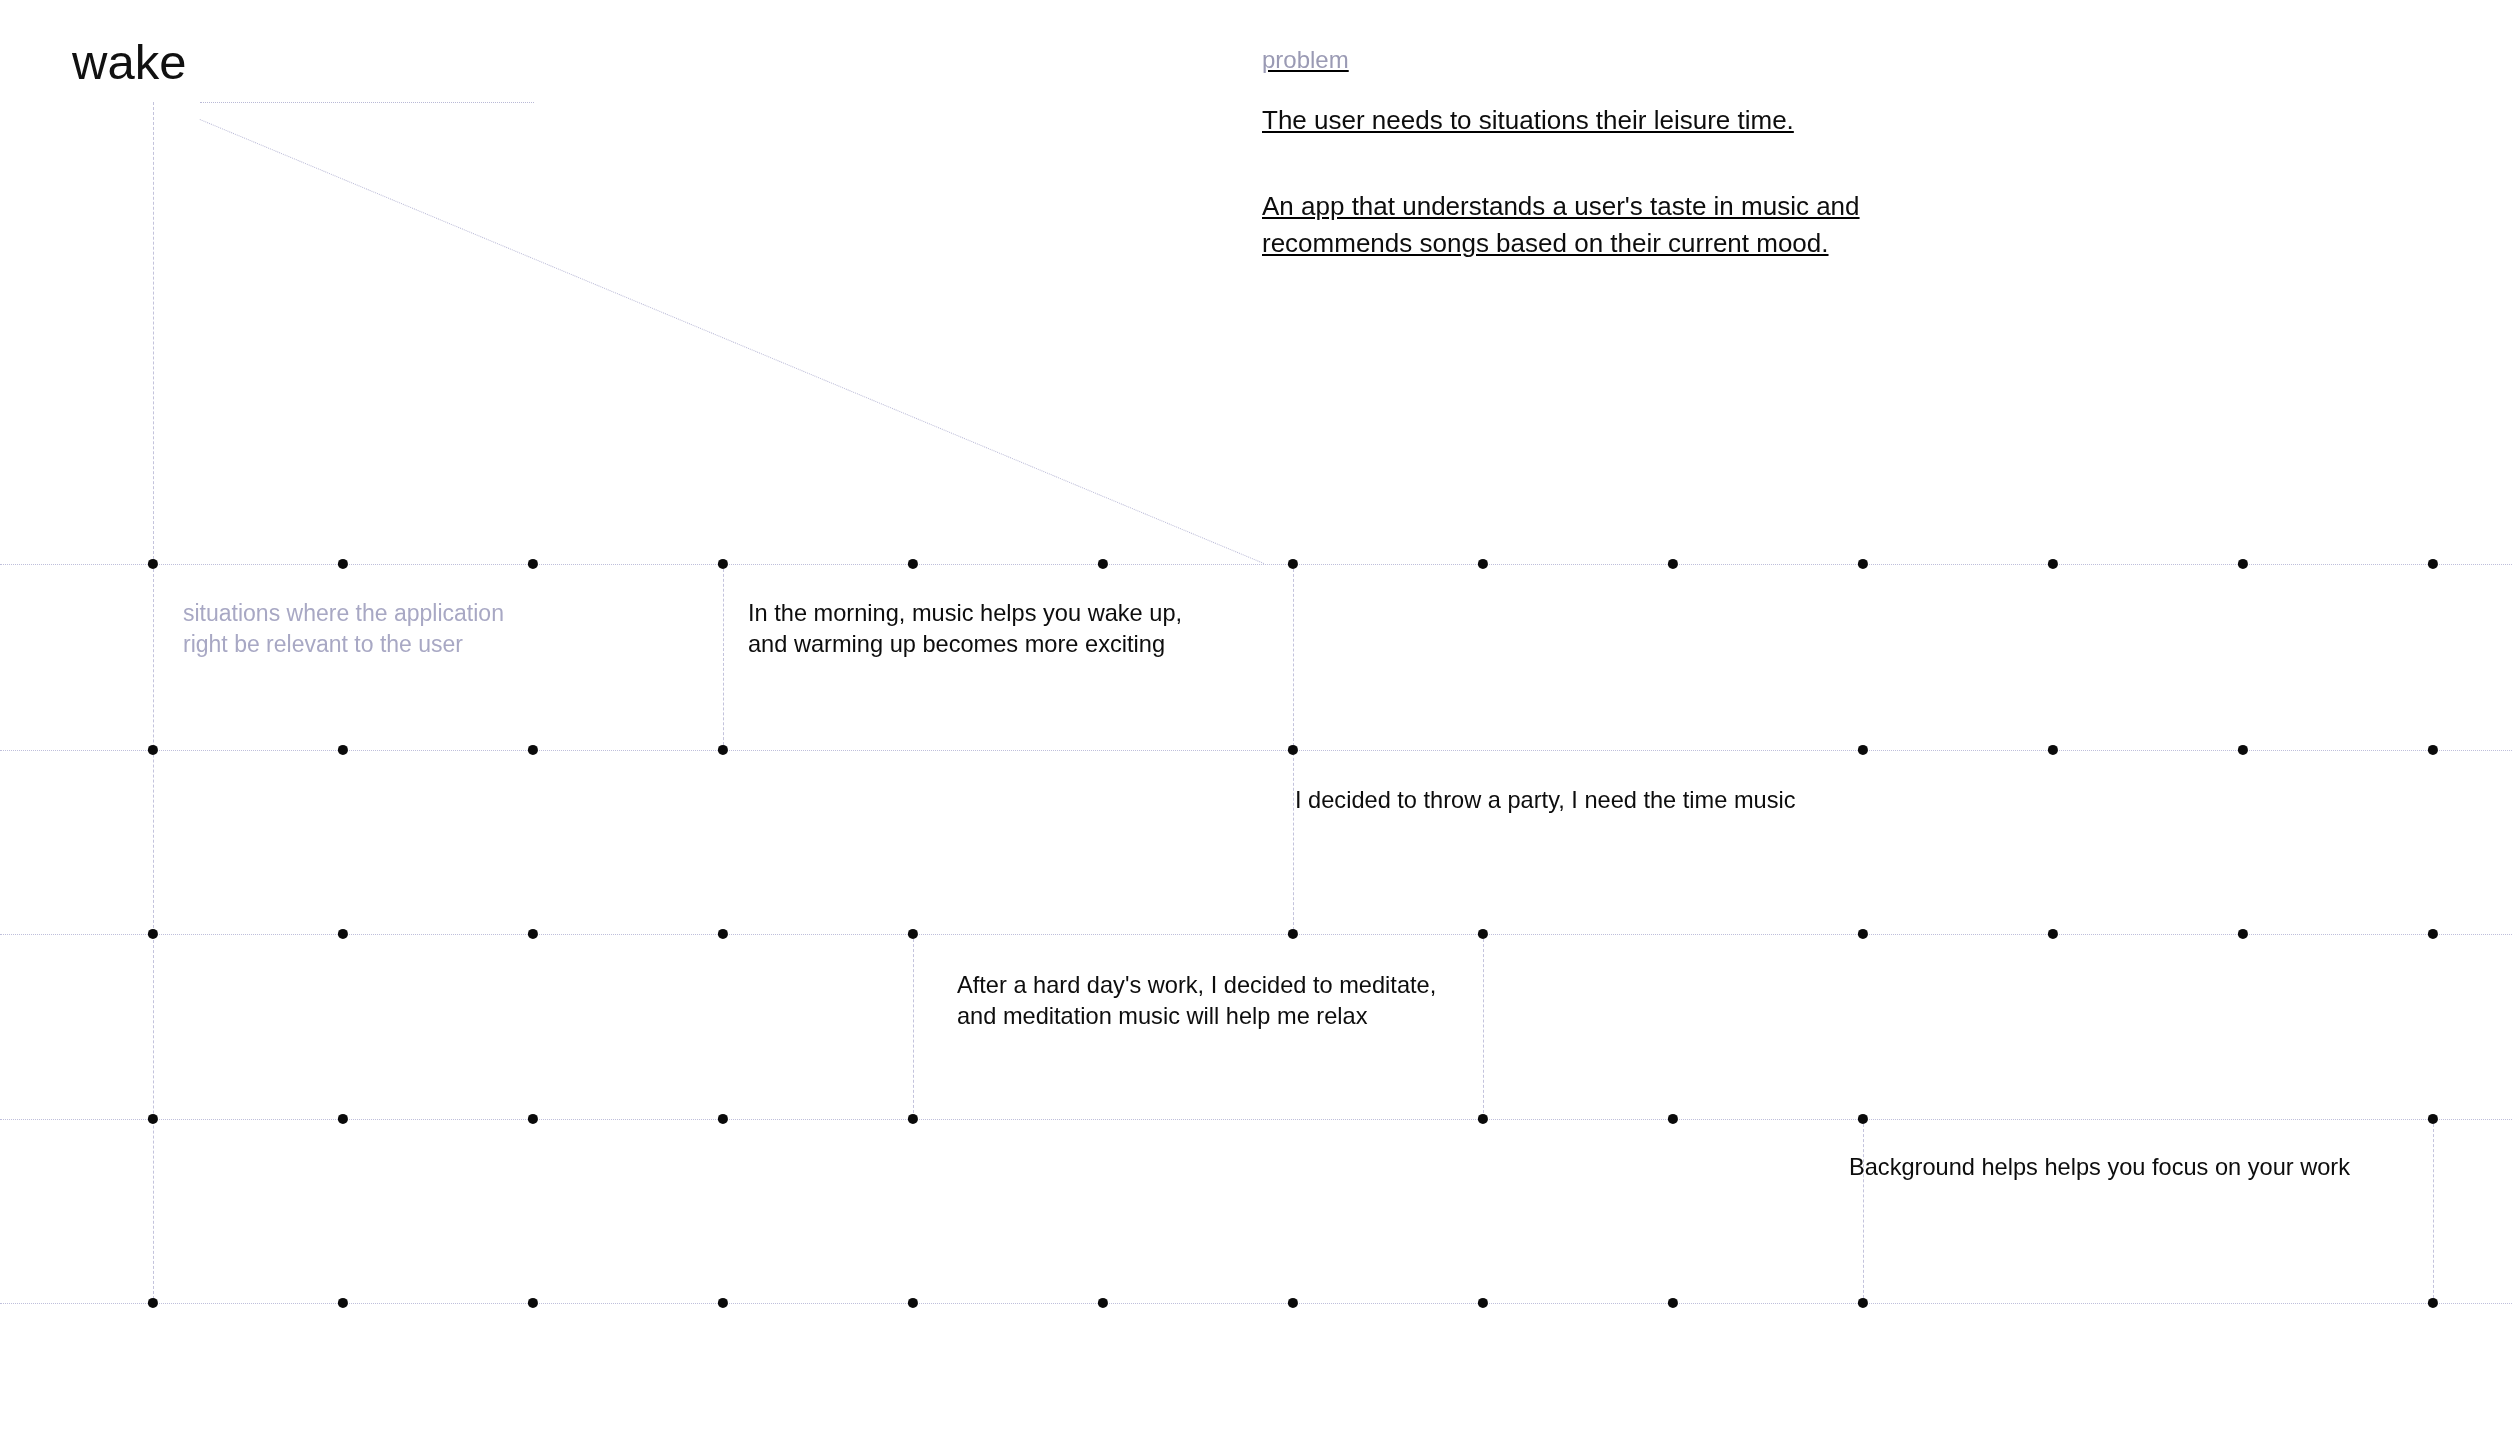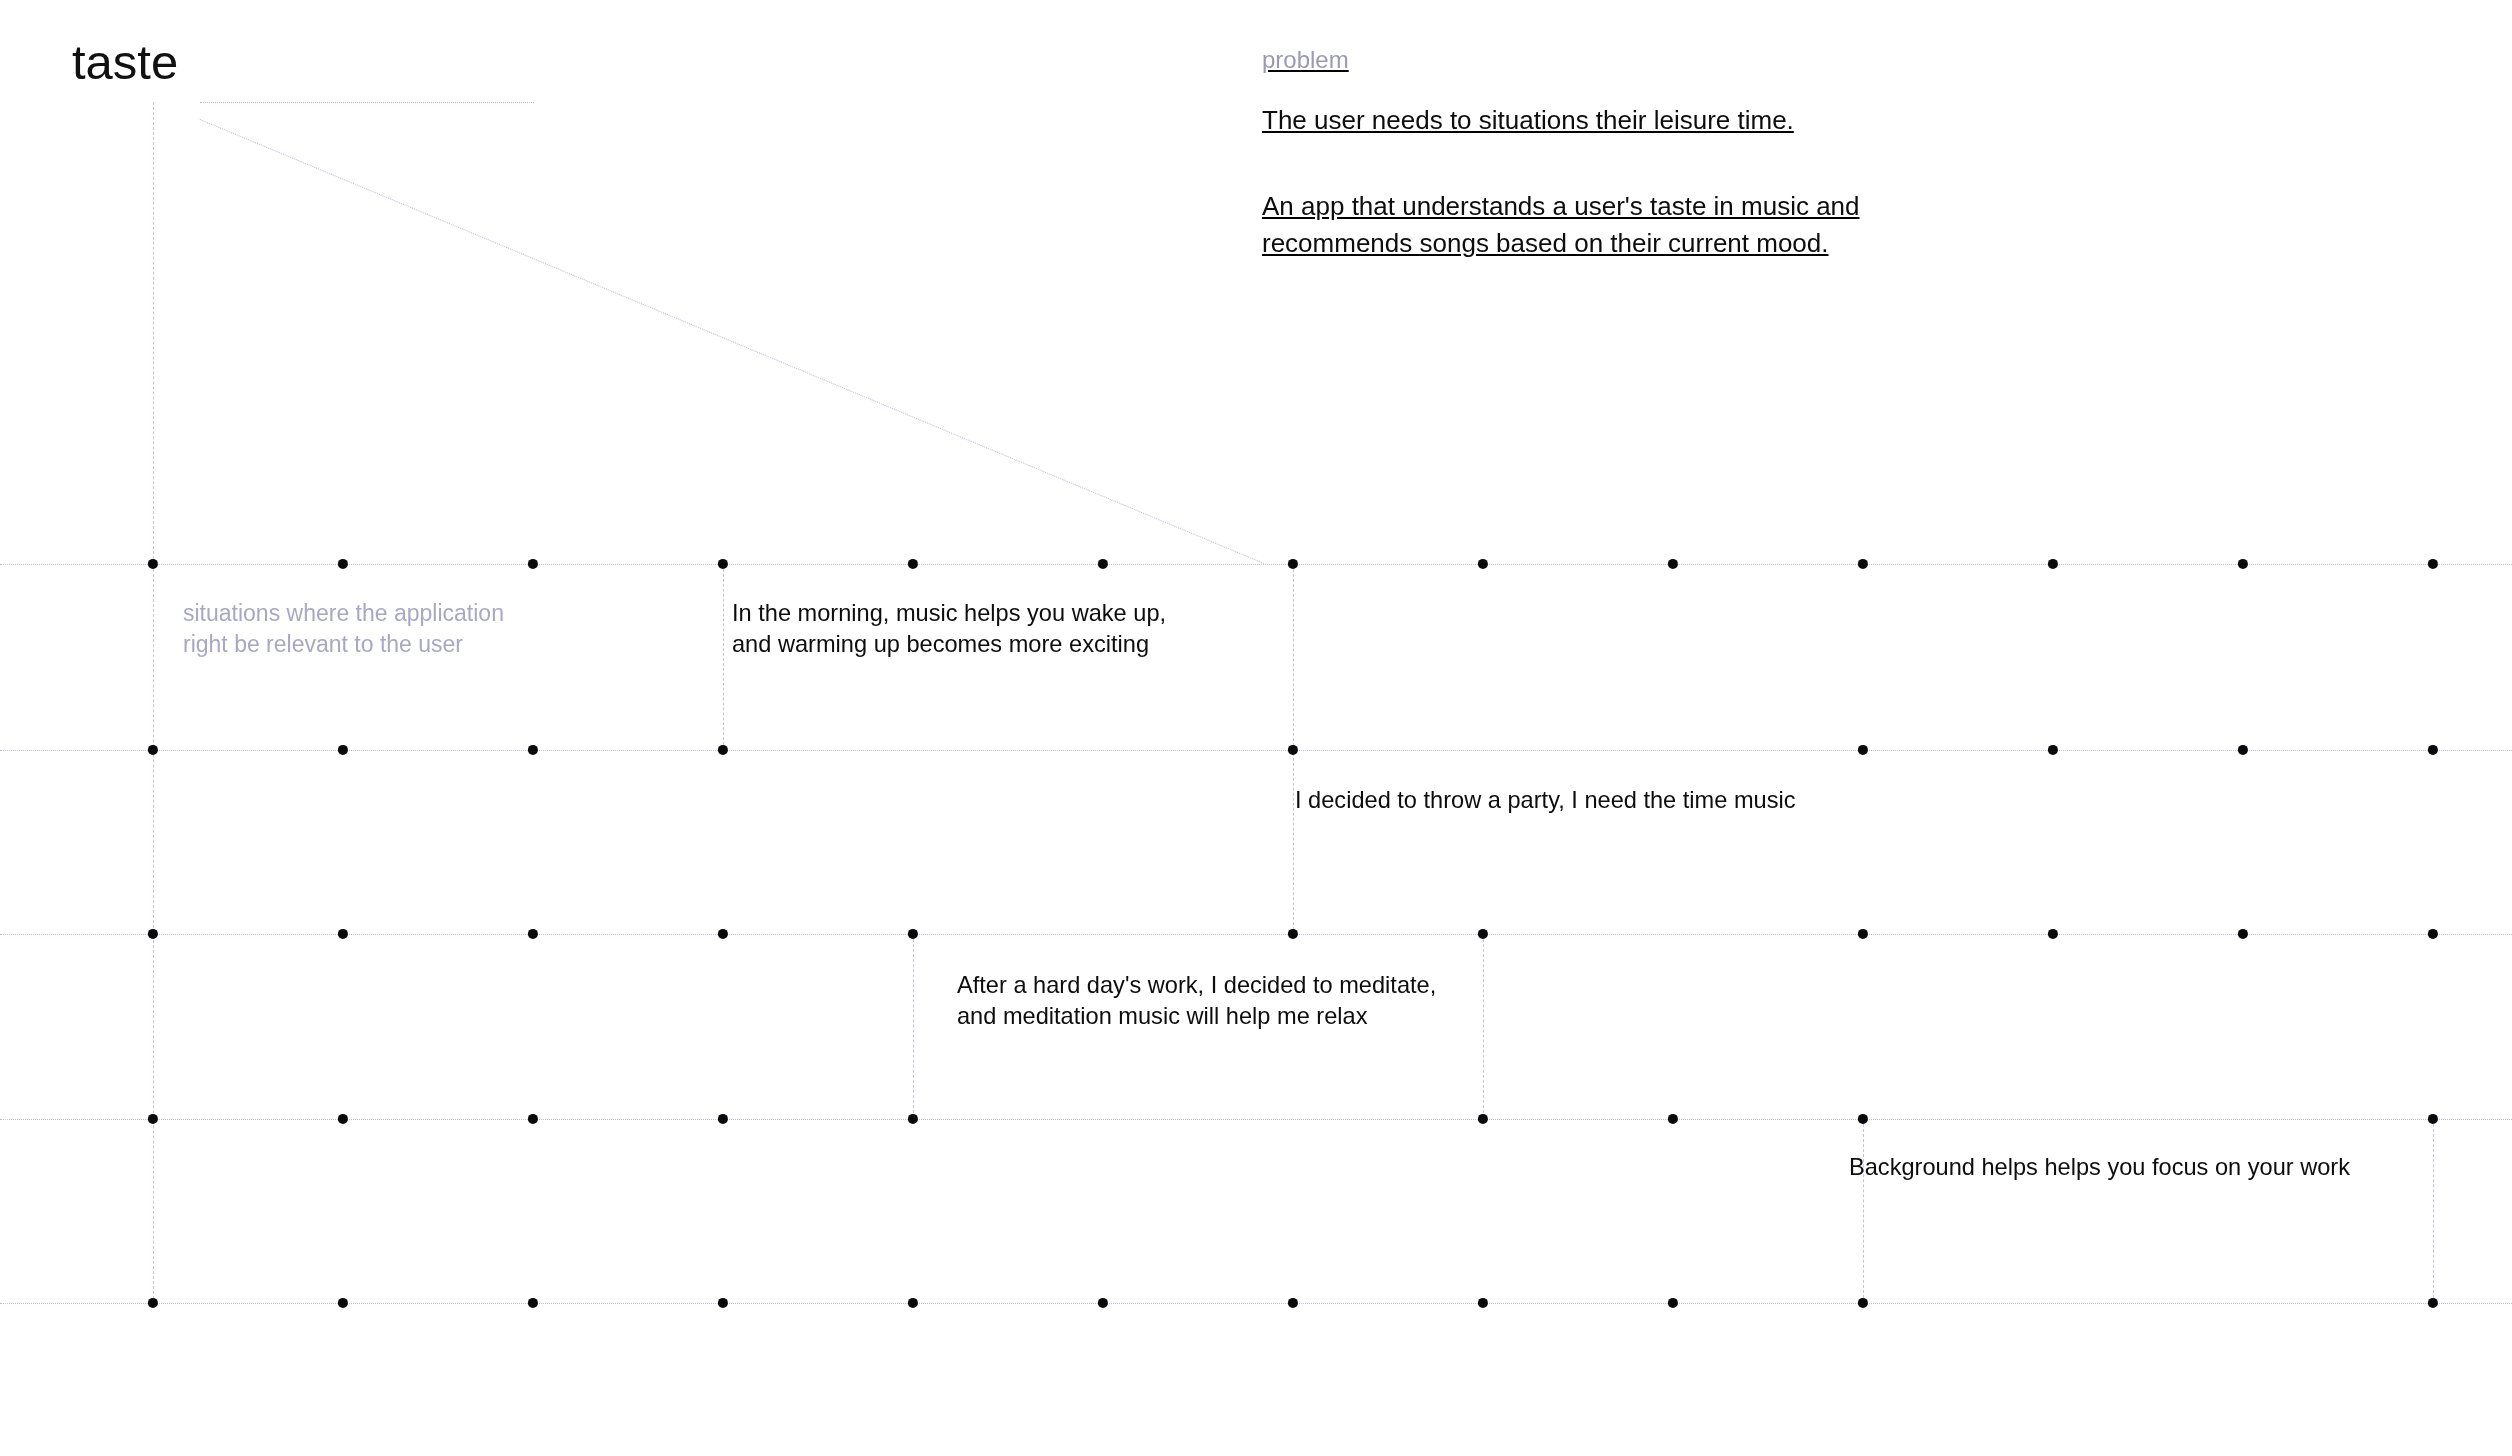--- a/index.html
+++ b/index.html
@@ -61,21 +61,21 @@
   .caption{
     position:absolute;
     font-size:23px;line-height:1.36;color:#a8a8c4;font-weight:300;
   }
 </style>
 </head>
 <body>
 
 <div id="stage">
 
-  <div class="title">taste</div>
+  <div class="title">wake</div>
 
   <div class="rcol">
     <div class="lbl">problem</div>
     <div class="para">The user needs to situations their leisure time.</div>
     <div class="para last">An app that understands a user's taste in music and recommends songs based on their current mood.</div>
   </div>
 
   <div class="hguide" style="left:200px;top:102px;width:334px;"></div>
 
   <div class="diag" style="left:200px;top:119px;width:1153px;transform:rotate(22.65deg);"></div>
@@ -145,21 +145,21 @@
       <div class="node" style="left: 1103px; top: 1303px;"></div>
       <div class="node" style="left: 1293px; top: 1303px;"></div>
       <div class="node" style="left: 1483px; top: 1303px;"></div>
       <div class="node" style="left: 1673px; top: 1303px;"></div>
       <div class="node" style="left: 1863px; top: 1303px;"></div>
       <div class="node" style="left: 2433px; top: 1303px;"></div>
     </div>
 
   <div class="caption" style="left:183px;top:598px;width:338px;">situations where the application right be relevant to the user</div>
 
-  <div class="celltext" style="left:732px;top:598px;width:471px;">In the morning, music helps you wake up, and warming up becomes more exciting</div>
+  <div class="celltext" style="left:748px;top:598px;width:471px;">In the morning, music helps you wake up, and warming up becomes more exciting</div>
 
   <div class="celltext" style="left:1295px;top:785px;width:502px;">I decided to throw a party, I need the time music</div>
 
   <div class="celltext" style="left:922px;top:970px;width:487px;margin-left:35px;">After a hard day's work, I decided to meditate, and meditation music will help me relax</div>
 
   <div class="celltext" style="left:1849px;top:1152px;width:518px;">Background helps helps you focus on your work</div>
 
 </div>
 
 

